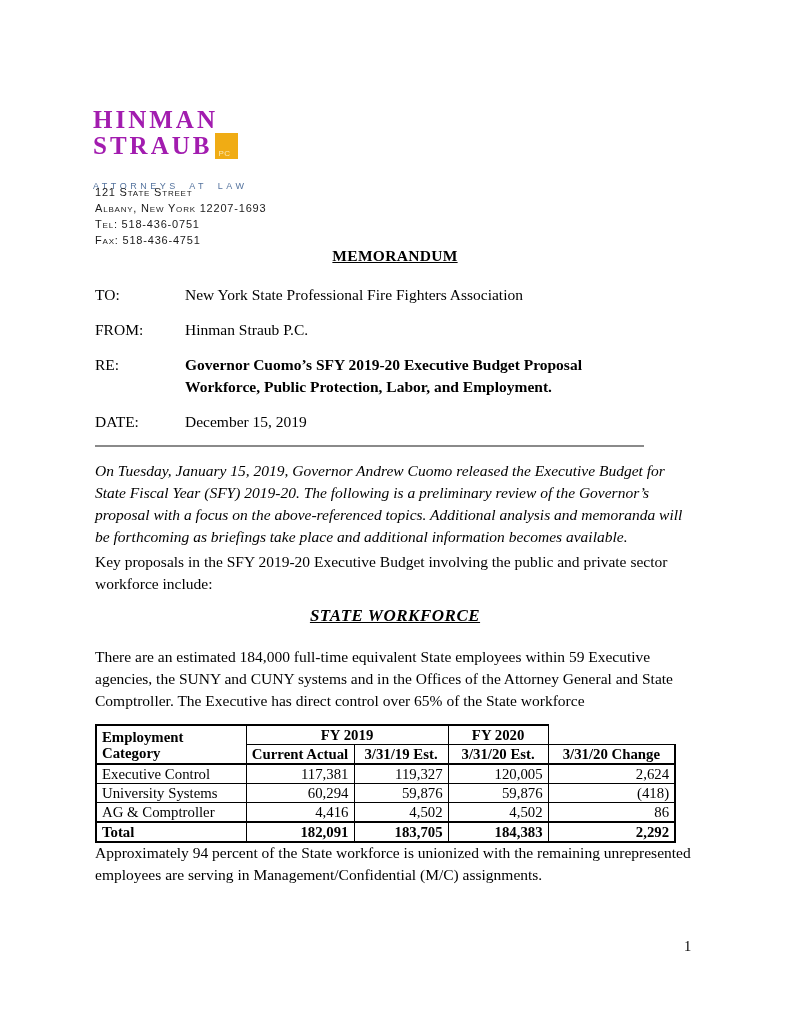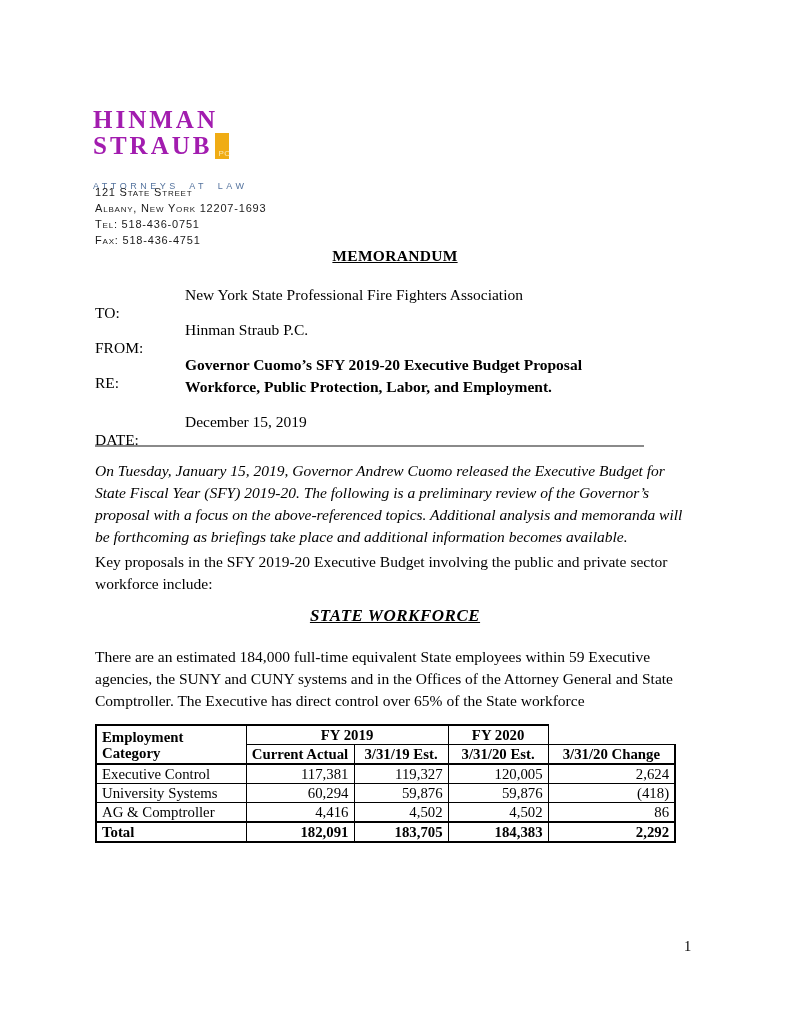--- a/index.html
+++ b/index.html
@@ -7,38 +7,38 @@
     position:relative; width:791px; height:1024px; background:#ffffff;
     font-family:"Liberation Serif","DejaVu Serif",serif; color:#000;
     overflow:hidden;
   }
 
   
   .logo-block { position:absolute; left:93px; top:107px; }
   .logo-line { font-family:"Liberation Serif","DejaVu Serif",serif; font-weight:bold;
                font-size:25px; line-height:26px; letter-spacing:3px; color:#a21caf; }
   .logo-row2 { display:flex; align-items:center; }
-  .pc-box { width:14px; height:26px; background:#F0AC14; margin-left:3px;
+  .pc-box { width:23px; height:26px; background:#F0AC14; margin-left:3px;
             display:flex; align-items:flex-end; box-sizing:border-box; padding:0 0 1px 3px; }
   .pc-label { font-family:"Liberation Sans","DejaVu Sans",sans-serif; font-size:8px;
               color:#FBE8B5; letter-spacing:0.5px; }
   .logo-tagline { margin-top:22px; font-family:"Liberation Sans","DejaVu Sans",sans-serif;
                   font-size:9px; letter-spacing:3.5px; word-spacing:5px; color:#54739E; }
 
   .address-block { position:absolute; left:95px; top:184px;
                    font-family:"Liberation Sans","DejaVu Sans",sans-serif;
                    font-variant:small-caps; font-size:11px; letter-spacing:0.8px;
                    line-height:16px; color:#1a1a1a; }
 
   
   .memo-title { position:absolute; left:95px; top:247px; width:600px; text-align:center;
                 font-weight:bold; font-size:15.5px; text-decoration:underline;
                 letter-spacing:0.3px; }
   .memo-row { position:absolute; left:95px; width:645px; font-size:15.5px; line-height:22px; }
-  .memo-label { position:absolute; left:0; top:18px; }
+  .memo-label { position:absolute; left:0; top:0; }
   .memo-value { margin-left:90px; white-space:pre-line; }
   .memo-value.bold { font-weight:bold; }
   .row-to   { top:284px; }
   .row-from { top:319px; }
   .row-re   { top:354px; }
   .row-date { top:411px;font-family:Liberation Serif, serif; }
 
   .rule { position:absolute; left:95px; top:445px; width:549px; height:2px; background:#8A8A8A; }
 
   
@@ -180,16 +180,18 @@
       <tr class="total">
         <td class="cat bl2 bt2 bb2">Total</td>
         <td class="num bt2 bb2">182,091</td>
         <td class="num bt2 bb2">183,705</td>
         <td class="num bt2 bb2">184,383</td>
         <td class="num bt2 bb2 br2">2,292</td>
       </tr>
     </tbody>
   </table>
 
+  <div class="para para-union">Approximately 94 percent of the State workforce is unionized with the remaining unrepresented
+employees are serving in Management/Confidential (M/C) assignments.</div>
 
   <div class="page-num">1</div>
 
 </div>
 
 </body></html>

